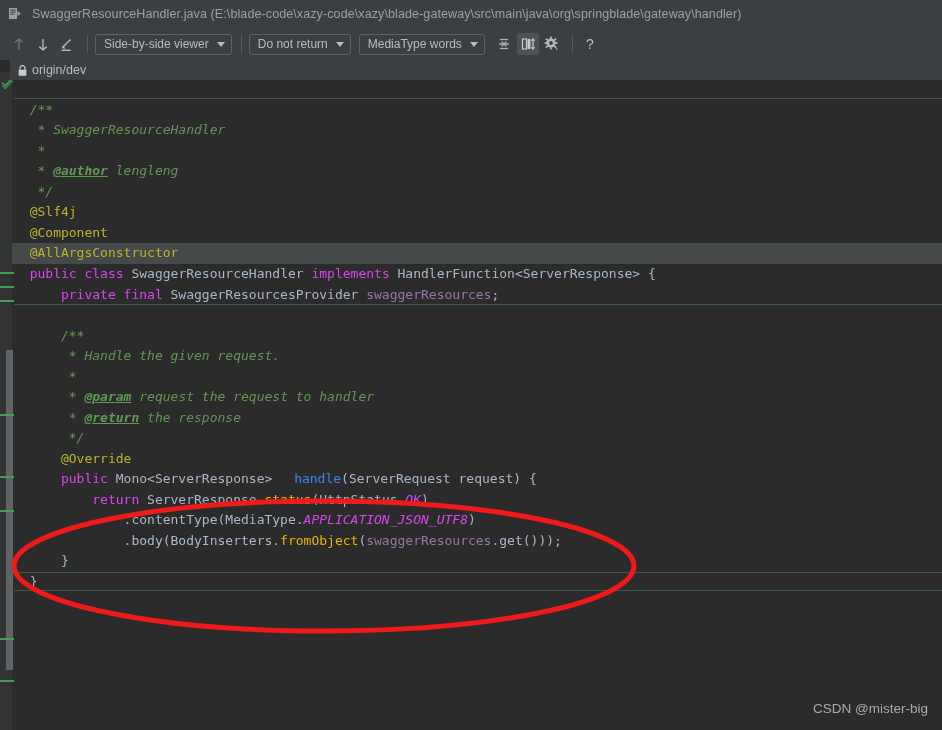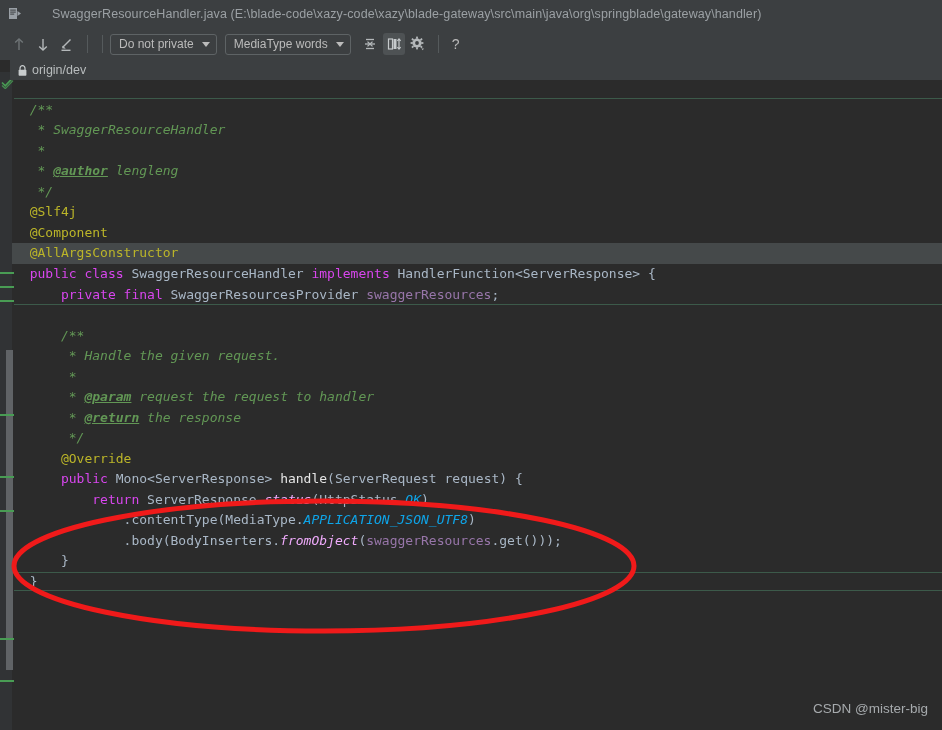--- a/index.html
+++ b/index.html
@@ -37,21 +37,20 @@
     width: 14px; height: 14px;
     margin-right: 10px;
     flex: 0 0 auto;
     display: block;
   }
   .titlebar .title-text {
     color: #9ba0a4;
     font-size: 12.5px;
     white-space: nowrap;
     letter-spacing: 0.1px;
-    margin-left: 20px;
   }
 
   
   .toolbar {
     position: absolute;
     left: 0; top: 28px;
     width: 942px; height: 32px;
     background: #3c3f41;
     display: flex;
     align-items: center;
@@ -190,24 +189,24 @@
     height: 1px;
     background: #3c5a4a;
   }
 
   
   .kw       { color: #d946ef; }
   .cmt      { color: #629755; font-style: italic; }
   .cmt-tag  { color: #629755; font-style: italic; text-decoration: underline; font-weight: bold; }
   .ann      { color: #bbb529; }
   .type     { color: #a9b7c6; }
-  .fn       { color: #e5e5e5; }
+  .fn       { color: #3b82f6; margin-left: 14px; }
   .field    { color: #9876aa; }
-  .stat     { color: #0ea5e9; font-style: italic; }
-  .statfn   { color: #f0abfc; font-style: italic; }
+  .stat     { color: #d946ef; font-style: italic; }
+  .statfn   { color: #eab308; }
   .plain    { color: #a9b7c6; }
 
   .clipped-import {
     position: absolute;
     left: 14px;
     top: -6px;
     height: 14px;
     overflow: hidden;
     white-space: pre;
     font-family: "DejaVu Sans Mono", "Liberation Mono", monospace;
@@ -276,25 +275,29 @@
     <div class="tb-icon">
       <svg width="15" height="15" viewBox="0 0 15 15">
         <path d="M2.5 10.5 L10.5 2.5" stroke="#b4b8ba" stroke-width="1.4" fill="none"></path>
         <path d="M2.2 10.8 L4.4 11 L2.6 9" stroke="#b4b8ba" stroke-width="1.1" fill="none"></path>
         <path d="M1.5 13.3 L10.5 13.3" stroke="#b4b8ba" stroke-width="1.4" fill="none"></path>
       </svg>
     </div>
 
     <div class="tb-sep"></div>
 
+    <div class="combo">
+      <span>Side-by-side viewer</span>
+      <span class="caret"></span>
+    </div>
 
     <div class="tb-sep"></div>
 
     <div class="combo">
-      <span>Do not private</span>
+      <span>Do not return</span>
       <span class="caret"></span>
     </div>
 
     <div style="width:6px"></div>
 
     <div class="combo">
       <span>MediaType words</span>
       <span class="caret"></span>
     </div>
 

